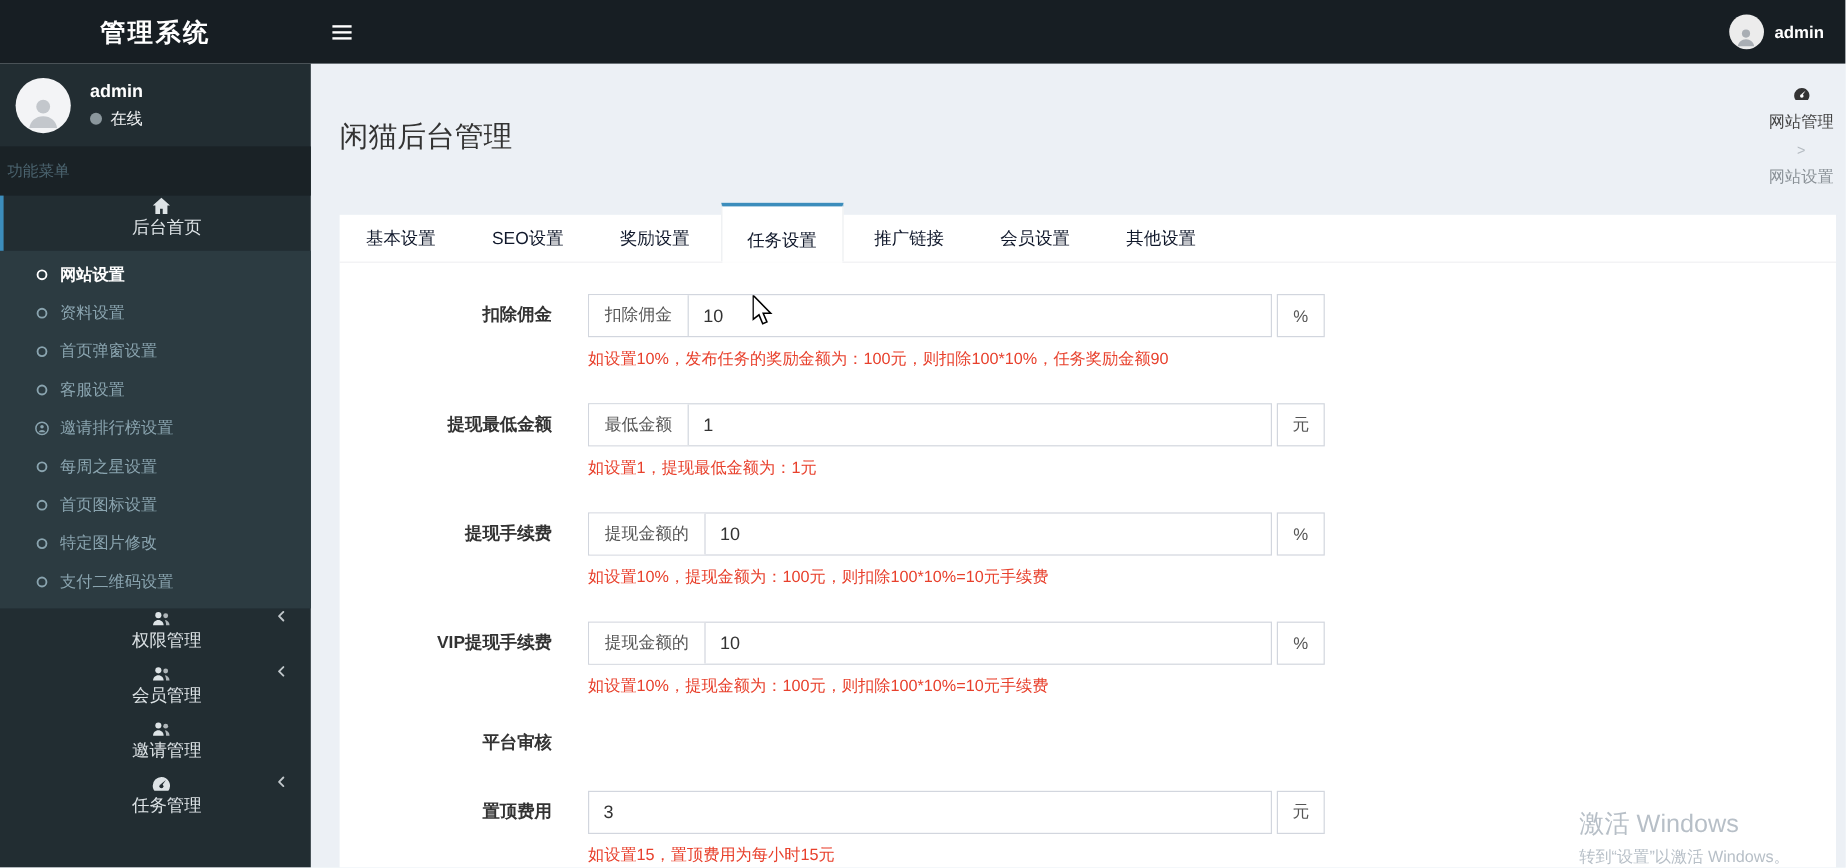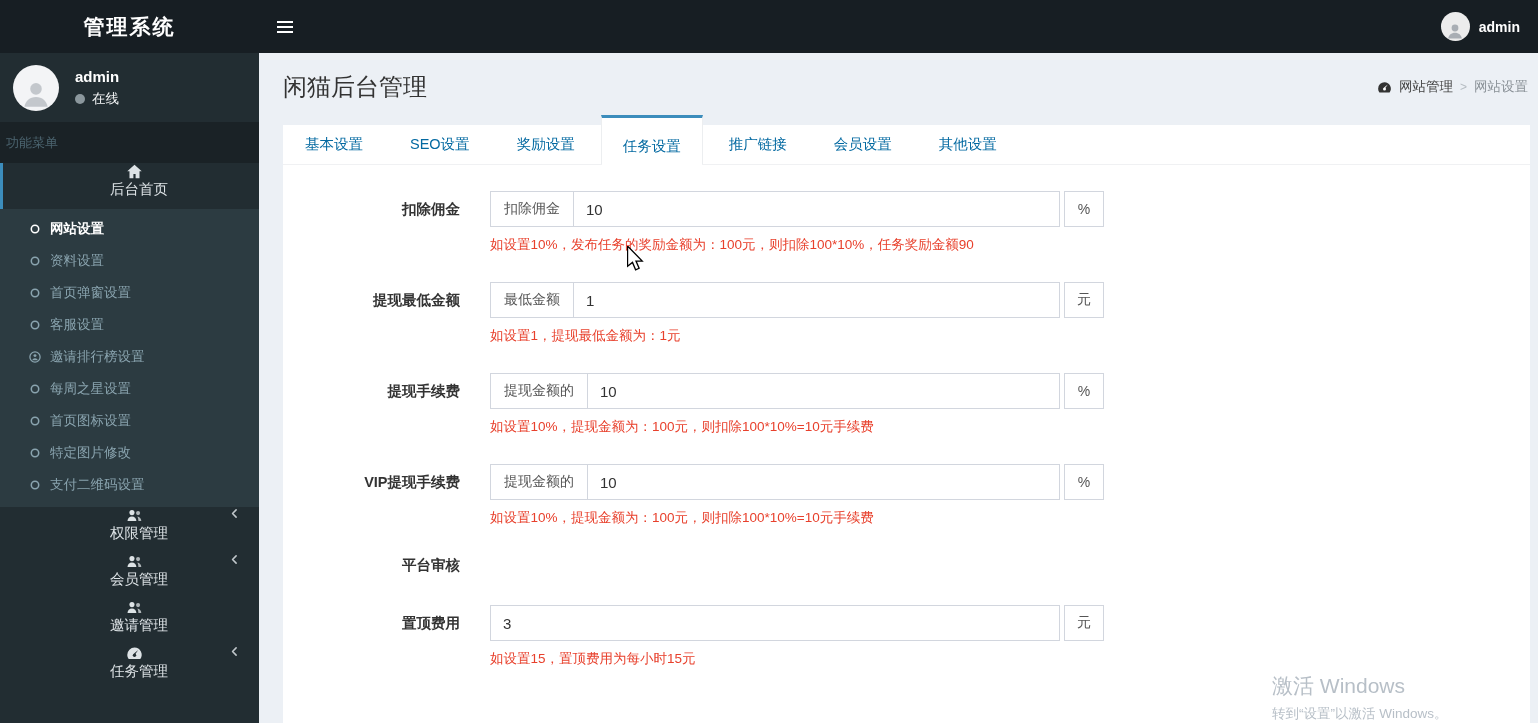--- a/index.html
+++ b/index.html
@@ -36,29 +36,29 @@
   .submenu { background:#2c3b41; padding:4px 0 6px; }
   .submenu-item { height:32px; display:flex; align-items:center; color:#8aa4af; font-size:13.5px; padding-left:28px; cursor:pointer; }
   .submenu-item .si-icon { width:14px; height:14px; margin-right:8px; display:inline-flex; }
   .submenu-item .si-icon svg { width:14px; height:14px; fill:currentColor; stroke:currentColor; }
   .submenu-item.active { color:#ffffff; font-weight:bold; }
 
   
   .main { position:absolute; top:53px; left:259px; right:0; bottom:0; background:#ecf0f5; overflow:hidden; }
   .content-header { display:flex; align-items:center; justify-content:space-between; padding:18px 10px 12px 24px; }
   .page-title { font-size:24px; color:#333; font-weight:normal; }
-  .breadcrumb { display:flex; align-items:center; gap:7px; font-size:13.5px; color:#444; }
+  .breadcrumb { display:flex; align-items:center; gap:7px; font-size:13.5px; color:#444;flex-direction:column; }
   .breadcrumb .bc-icon { width:15px; height:15px; display:inline-flex; }
   .breadcrumb .bc-icon svg { width:15px; height:15px; fill:#333; }
   .breadcrumb .sep { color:#b5bcc2; font-size:12px; }
   .breadcrumb .current { color:#8a9197; }
 
   .panel { margin:0 8px 0 24px; position:relative; }
   .tabs-nav { display:flex; align-items:stretch; background:#fff; height:40px; border-bottom:1px solid #f0f1f3; margin-top:10px; padding-left:1px; position:relative; }
-  .tab { display:flex; align-items:center; padding:0 21px; margin-right:5px; font-size:14.5px; color:#0369a1; cursor:pointer; }
+  .tab { display:flex; align-items:center; padding:0 21px; margin-right:5px; font-size:14.5px; color:#0f172a; cursor:pointer; }
   .tab.active { border-top:3px solid #3c8dbc; border-left:1px solid #eceef0; border-right:1px solid #eceef0; background:#fff; margin-top:-10px; padding-top:10px; position:relative; }
   .tab.active::after { content:""; position:absolute; left:0; right:0; bottom:-1px; height:1px; background:#fff; }
   .tab-content { background:#fff; min-height:620px; padding-top:26px; }
 
   .form-row { display:flex; margin-bottom:28px; }
   .form-row .flabel { width:207px; text-align:right; padding-right:30px; font-size:14.5px; font-weight:bold; color:#333; line-height:36px; flex-shrink:0; }
   .form-row.radio-row .flabel { line-height:20px; }
   .fcontrol { }
   .ig-wrap { display:flex; align-items:flex-start; }
   .input-group { display:flex; width:570px; height:36px; border:1px solid #d2d6de; background:#fff; }
@@ -69,21 +69,21 @@
 
   .radio-row .fcontrol { padding-top:4px; }
   .radio-row { margin-bottom:30px; }
   .radio-group { display:flex; align-items:center; gap:24px; height:20px; }
   .radio-opt { display:flex; align-items:center; gap:7px; font-size:14.5px; color:#333; cursor:pointer; }
   .radio { width:15px; height:15px; border-radius:50%; border:1px solid #8b8b8b; background:#fff; position:relative; display:inline-block; }
   .radio.checked { border-color:#1a66c0; }
   .radio.checked::after { content:""; position:absolute; left:3px; top:3px; width:7px; height:7px; border-radius:50%; background:#1a66c0; }
 
   
-  .watermark { position:absolute; left:1272px; top:672px; color:#b7bfc7; z-index:40; pointer-events:none; }
+  .watermark { position:absolute; left:1316px; top:672px; color:#b7bfc7; z-index:40; pointer-events:none; }
   .watermark .w1 { font-size:21px; margin-bottom:5px; }
   .watermark .w2 { font-size:13.5px; }
 
   
   .cursor { position:absolute; left:627px; top:246px; z-index:60; pointer-events:none; }
 </style>
 </head>
 <body>
 
 <div class="navbar">

